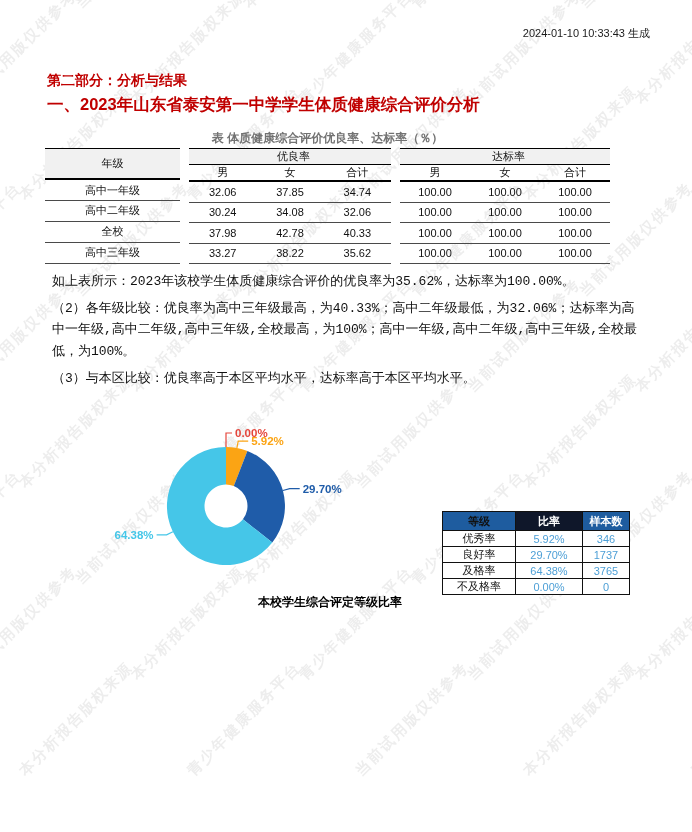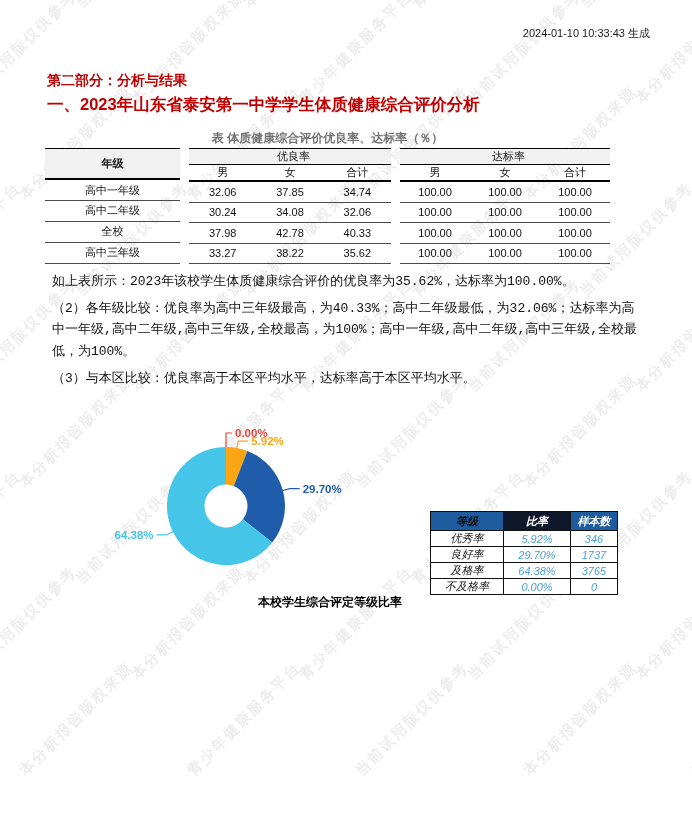--- a/index.html
+++ b/index.html
@@ -14,34 +14,34 @@
   .h-section{position:absolute;left:47px;top:72px;font-size:14px;font-weight:bold;z-index:2;}
   .h-sub{position:absolute;left:47px;top:94px;font-size:16.5px;font-weight:bold;z-index:2;}
   
   .tbl-caption{position:absolute;left:45px;top:130px;width:565px;text-align:center;
                font-size:12px;font-weight:bold;color:#737373;z-index:2;}
   .big-table{position:absolute;left:45px;top:148px;display:flex;gap:9px;z-index:2;}
   table{border-collapse:collapse;}
   .bt{font-size:11px;color:#111;text-align:center;table-layout:fixed;}
   .bt th,.bt td{font-weight:normal;padding:0;}
   .bt-a{width:135px;}.bt-b{width:202px;}.bt-c{width:210px;}
-  .gh-a th{height:29px;background:#F1F1F1;border-top:1px solid #000;border-bottom:2px solid #000;font-weight:bold;}
+  .gh-a th{height:29px;background:#F1F1F1;border-top:1px solid #000;border-bottom:2px solid #000;}
   .gh th{height:15px;background:#F1F1F1;border-top:1px solid #000;border-bottom:1px solid #000;padding-left:7px;}
   .sh th{height:14px;border-bottom:2px solid #000;}
   .dr td{height:19.5px;border-bottom:1px solid #4a4a4a;}
   
   .analysis{position:absolute;left:47px;top:266px;width:600px;font-size:13px;line-height:21.7px;
             color:#111;z-index:2;}
   .analysis p{margin:5px;font-family:Liberation Mono, monospace;}
   
   .chart-svg{position:absolute;left:60px;top:408px;z-index:2;}
   .chart-caption{position:absolute;left:235px;top:594px;width:190px;text-align:center;
                  font-size:12px;font-weight:bold;color:#000;z-index:2;}
   
-  .legend-wrap{position:absolute;left:430px;top:511px;z-index:2;font-style:italic;}
+  .legend-wrap{position:absolute;left:442px;top:511px;z-index:2;}
   .legend{font-size:11px;}
   .legend th{border:1px solid #111;height:18px;color:#fff;font-weight:bold;padding:0 3px;}
   .legend td{border:1px solid #111;height:15px;text-align:center;background:#fff;padding:0 3px;}
   .legend .c-name{width:66px;color:#111;}
   .legend .c-rate{width:60px;}
   .legend .c-count{width:40px;}
 </style>
 </head>
 <body>
 

